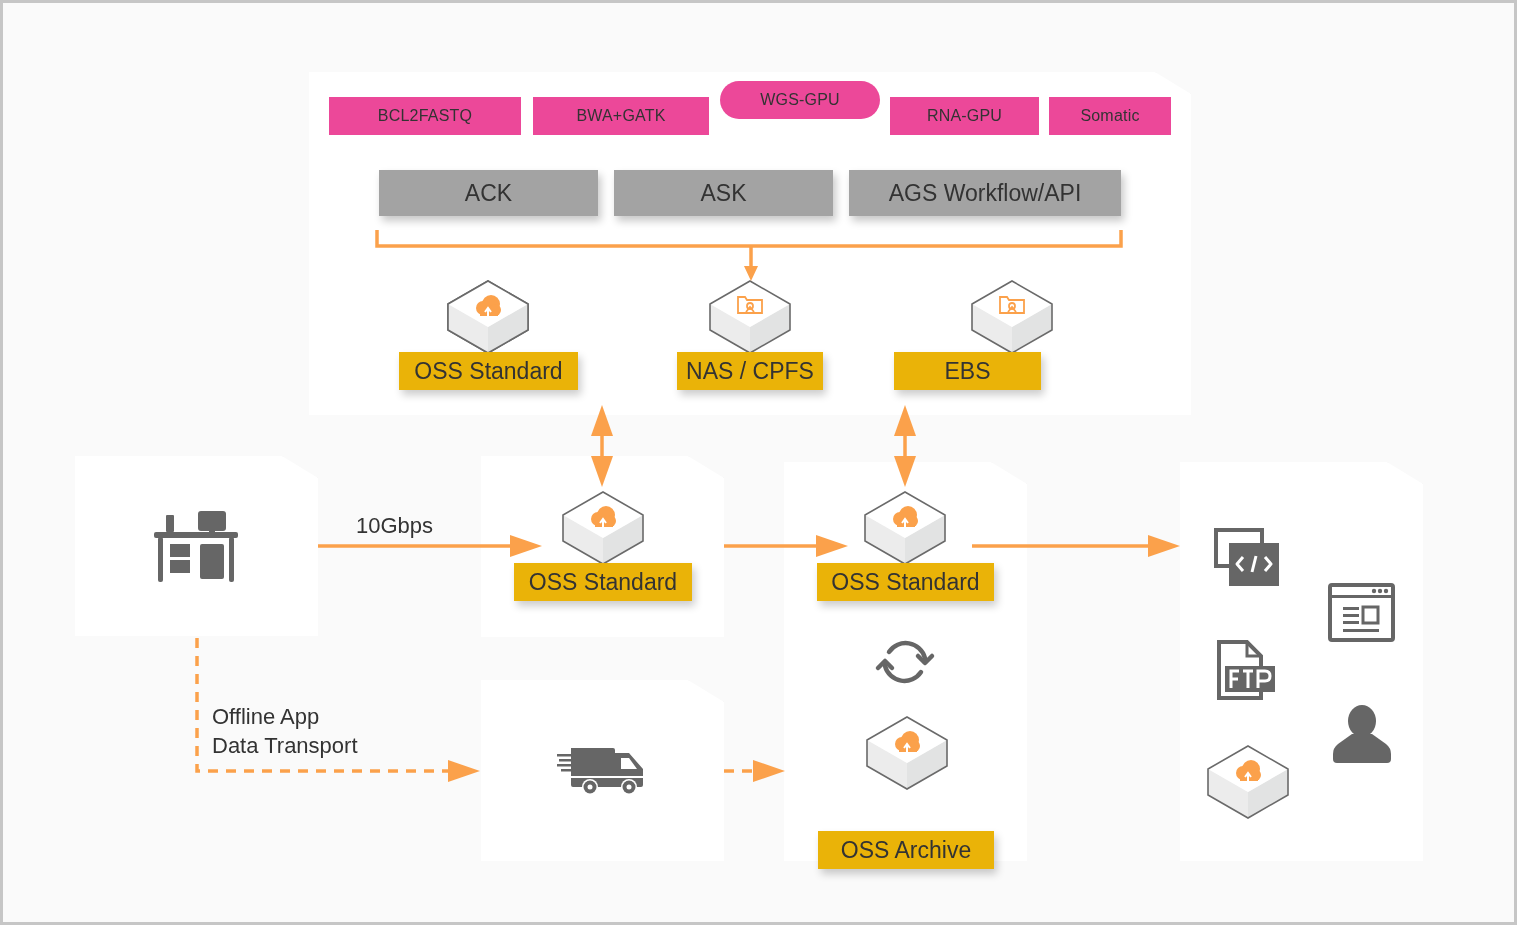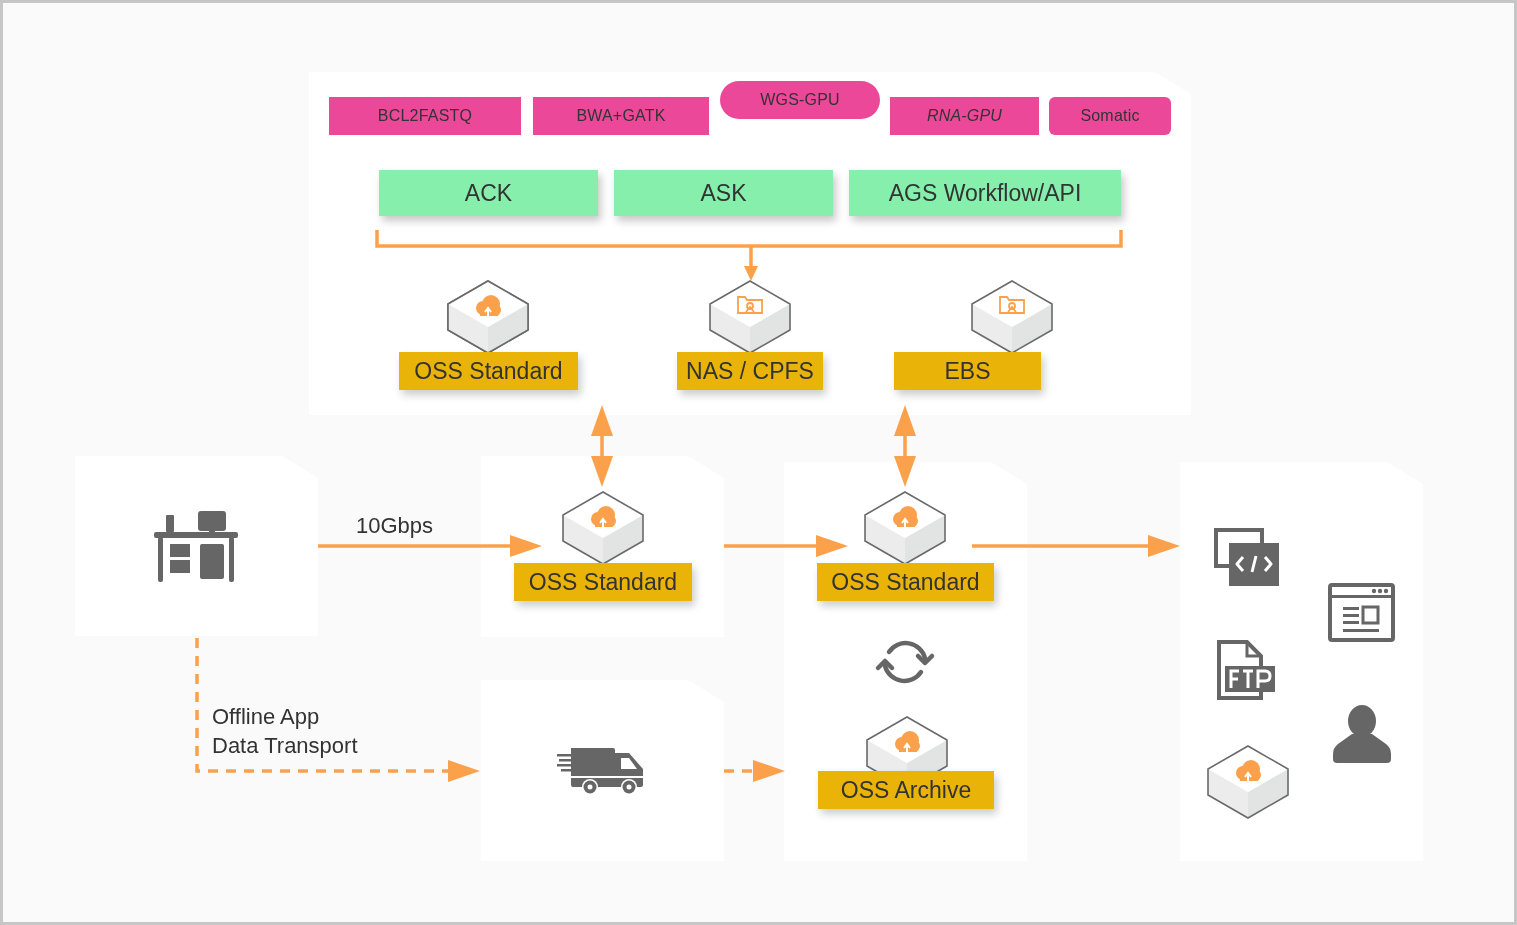--- a/index.html
+++ b/index.html
@@ -19,21 +19,21 @@
   .card.fold {
     clip-path: polygon(0 0, calc(100% - 36px) 0, 100% 22px, 100% 100%, 0 100%);
   }
   .chip {
     position: absolute; height: 38px; background: #ec4899;
     font-size: 16px; color: #333;
     display: flex; align-items: center; justify-content: center;
     letter-spacing: 0.2px;
   }
   .svc {
-    position: absolute; height: 46px; background: #86efac;
+    position: absolute; height: 46px; background: #a3a3a3;
     box-shadow: 3px 5px 8px rgba(0,0,0,0.22);
     font-size: 23px; color: #333;
     display: flex; align-items: center; justify-content: center;
   }
   .label {
     position: absolute; height: 38px; background: #eab308;
     box-shadow: 3px 5px 8px rgba(0,0,0,0.20);
     font-size: 23px; color: #333;
     display: flex; align-items: center; justify-content: center;
     white-space: nowrap;
@@ -46,22 +46,22 @@
 </head>
 <body>
 
 <div class="frame"></div>
 
 <div class="card fold" style="left:309px; top:72px; width:882px; height:343px;"></div>
 
 <div class="chip" style="left:329px; top:97px; width:192px;">BCL2FASTQ</div>
 <div class="chip" style="left:533px; top:97px; width:176px;">BWA+GATK</div>
 <div class="chip" style="left:720px; top:81px; width:160px;border-radius:19px;">WGS-GPU</div>
-<div class="chip" style="left:890px; top:97px; width:149px;font-style:italic;">RNA-GPU</div>
-<div class="chip" style="left:1049px; top:97px; width:122px;border-radius:6px;">Somatic</div>
+<div class="chip" style="left:890px; top:97px; width:149px;">RNA-GPU</div>
+<div class="chip" style="left:1049px; top:97px; width:122px;">Somatic</div>
 
 <div class="svc" style="left:379px; top:170px; width:219px;">ACK</div>
 <div class="svc" style="left:614px; top:170px; width:219px;">ASK</div>
 <div class="svc" style="left:849px; top:170px; width:272px;">AGS Workflow/API</div>
 
 <svg class="cube" style="left:446px; top:280px;" viewBox="0 0 84 74">
   <polygon points="42,1 82,24 82,50 42,73 2,50 2,24" fill="#f3f3f3" stroke="#6a6a6a" stroke-width="1.6"></polygon>
   <polygon points="42,47 82,24 82,50 42,73" fill="#e2e3e3"></polygon>
   <polygon points="42,47 2,24 2,50 42,73" fill="#ececec"></polygon>
   <polygon points="42,1 82,24 42,47 2,24" fill="#ffffff"></polygon>
@@ -195,21 +195,21 @@
   <polygon points="42,1 82,24 42,47 2,24" fill="#ffffff"></polygon>
   <polygon points="42,1 82,24 82,50 42,73 2,50 2,24" fill="none" stroke="#6a6a6a" stroke-width="1.6"></polygon>
   <g fill="#fba14b">
       <circle cx="37" cy="28" r="7"></circle>
       <circle cx="45" cy="24" r="9"></circle>
       <circle cx="49" cy="30" r="6"></circle>
       <rect x="34" y="27" width="18" height="9"></rect>
     </g>
   <path d="M42,37 L42,29 M39,32 L42,28 L45,32" stroke="#fff" stroke-width="2" fill="none"></path>
 </svg>
-<div class="label" style="left:818px; top:771px; width:176px;">OSS Archive</div>
+<div class="label" style="left:818px; top:831px; width:176px;">OSS Archive</div>
 
 <div class="card fold" style="left:1180px; top:462px; width:243px; height:399px;"></div>
 
 <svg class="icon" style="left:1214px; top:528px;" width="66" height="60" viewBox="0 0 66 60">
   <rect x="2" y="2" width="46" height="36" fill="none" stroke="#666" stroke-width="4"></rect>
   <rect x="15" y="15" width="50" height="43" fill="#666"></rect>
   <g fill="none" stroke="#fff" stroke-width="3" stroke-linejoin="round">
     <path d="M29,29 L23,36 L29,43"></path>
     <path d="M51,29 L57,36 L51,43"></path>
     <path d="M42,28 L38,44"></path>

